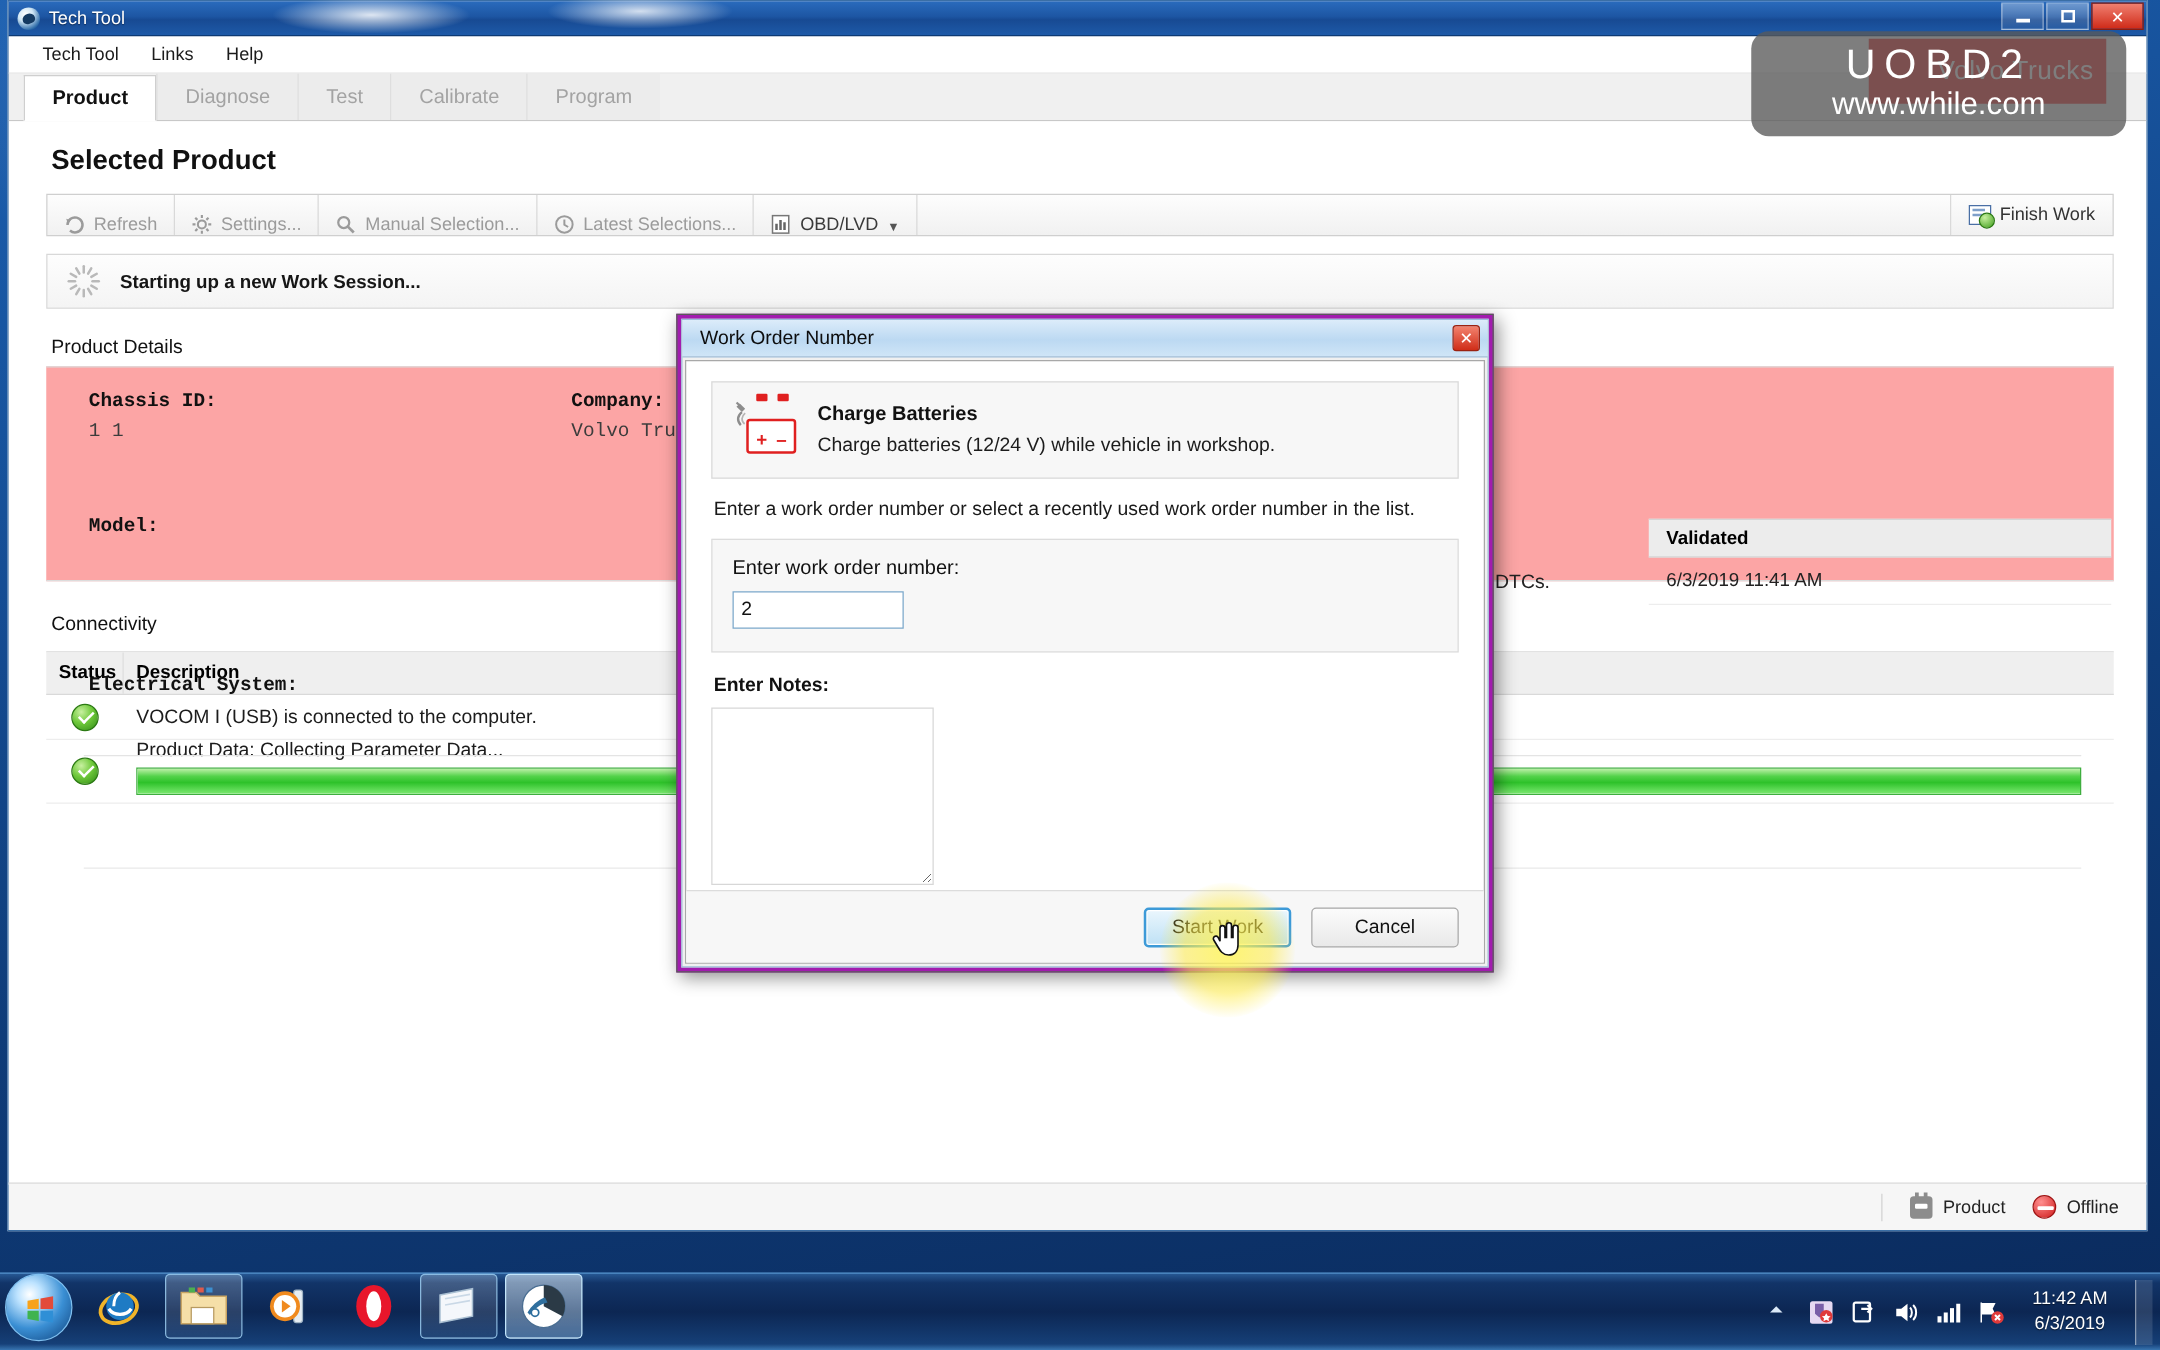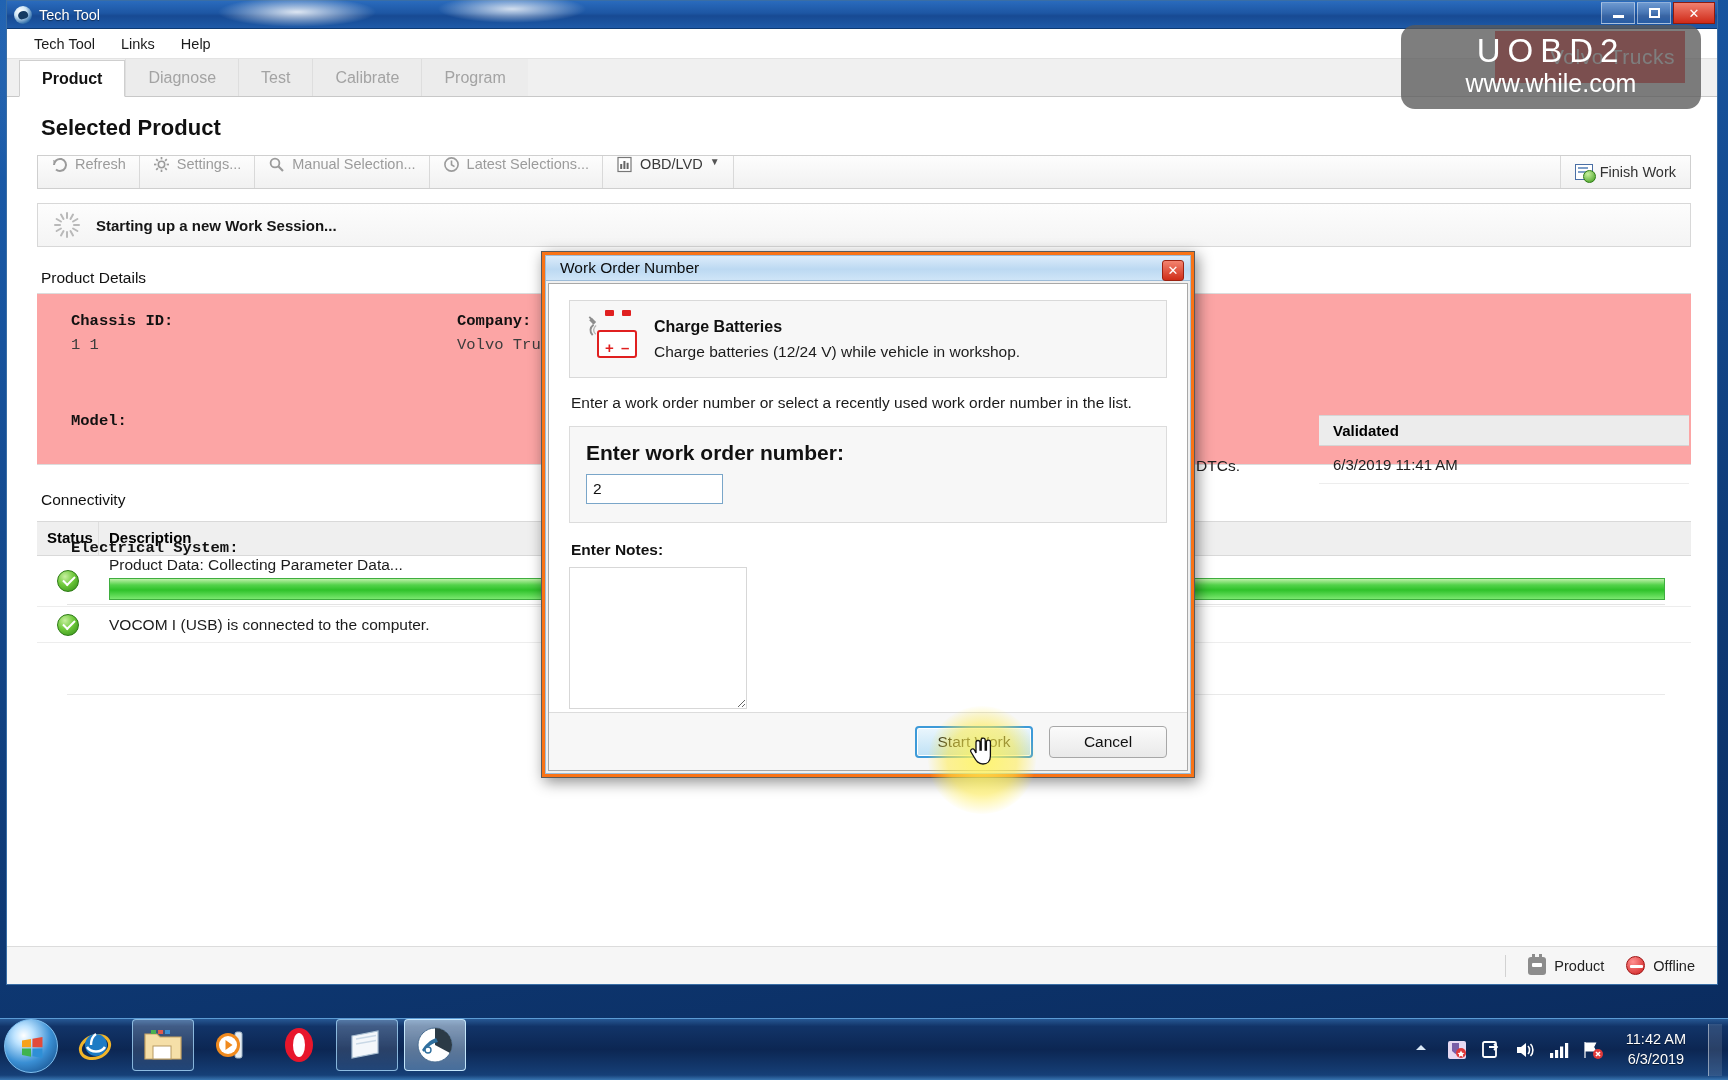--- a/index.html
+++ b/index.html
@@ -92,21 +92,21 @@
   
   .page{ position:relative; height:calc(985px - 28px - 30px - 38px - 38px); background:#fff; padding:0 0 0 0; overflow:hidden; }
   .page-title{ font-size:22px; font-weight:bold; color:#111; padding:18px 0 14px 34px; }
 
   .toolbar{
     margin:0 26px 0 30px; height:34px; border:1px solid #cfcfcf;
     background:linear-gradient(180deg,#fdfdfd,#f1f1f1);
     display:flex; align-items:stretch;
   }
   .tb-btn{
-    display:flex;align-items:flex-start;gap:7px;padding:0 13px;color:#9b9b9b;font-size:14.5px;
+    display:flex;align-items:flex-end;gap:7px;padding:0 13px;color:#9b9b9b;font-size:14.5px;
     border-right:1px solid #d9d9d9;
   }
   .tb-btn.enabled{ color:#3a3a3a; }
   .tb-spacer{ flex:1; border-right:none; }
   .tb-right{ display:flex; align-items:center; padding:0 14px; gap:7px; color:#333; font-size:14.5px; border-left:1px solid #d9d9d9; }
 
   .icon{ width:17px;height:17px;display:inline-block;position:relative;flex:0 0 auto; }
 
   .session-bar{
     margin:14px 26px 0 30px; height:44px; border:1px solid #d8d8d8;
@@ -197,21 +197,21 @@
     background:rgba(90,90,90,.78); border-radius:14px;
     display:flex; flex-direction:column; align-items:center; justify-content:center;
     color:#fff; pointer-events:none;
   }
   #watermark .l1{ font-size:33px; letter-spacing:7px; line-height:1; }
   #watermark .l2{ font-size:25px; line-height:1.3; }
 
   
   #dialog{
     position:absolute; left:541px; top:251px; width:654px; height:527px;
-    background:#f97316;
+    background:#a21caf;
     border:1px solid #5a5a5a;
     box-shadow:3px 4px 14px rgba(0,0,0,.45);
     padding:3px;
   }
   .dlg-inner{ border:1px solid #9dbcd8; height:100%; background:#f0f0f0; display:flex; flex-direction:column; }
   .dlg-title{
     height:30px; background:linear-gradient(180deg,#dcecfa 0%,#bcd9f2 55%,#cfe5f7 100%);
     display:flex; align-items:center; padding:0 4px 0 14px; position:relative;
     font-size:15.5px; color:#0d0d0d;
     border-bottom:1px solid #9dbcd8;
@@ -233,21 +233,21 @@
   .notice .txt p{ font-size:15.5px; color:#1c1c1c; }
   .batt-ico{ width:52px;height:46px;position:relative;flex:0 0 auto; }
   .batt-body{ position:absolute; left:11px; top:14px; width:40px; height:28px; border:2.5px solid #e02020; border-radius:3px; background:#fff; }
   .batt-cap{ position:absolute; top:-6px; width:9px;height:6px;background:#e02020;border-radius:1px; }
   .batt-sym{ position:absolute; top:8px; color:#e02020; font-size:15px; font-weight:bold; line-height:1; }
   .plug-shape{
     position:absolute; left:0; top:0; width:22px; height:26px;
   }
   .instr{ font-size:15.5px; color:#1a1a1a; padding:16px 2px 14px 2px; }
   .field-box{ border:1px solid #dcdcdc; background:#f7f7f7; padding:14px 16px 18px 16px; }
-  .field-box label{ font-size:21px; font-weight:bold; color:#111; display:block; margin-bottom:9px; }
+  .field-box label{ font-size:16px; font-weight:normal; color:#111; display:block; margin-bottom:9px; }
   .wo-input{
     width:137px;height:30px;border:1px solid #7aa6c9;background:#fff;
     font-family:"Liberation Sans",sans-serif; font-size:15.5px; color:#111; padding:0 6px;
   }
   .notes-label{ font-size:15.5px; font-weight:bold; color:#111; padding:18px 2px 8px 2px; }
   .notes-area{
     height:142px; border:1px solid #d7d7d7; background:#fff;
   }
   .dlg-footer{
     height:58px; border-top:1px solid #dcdcdc; background:#f7f7f7;
@@ -455,32 +455,32 @@
     <div class="section-h" style="padding-top:26px">Connectivity</div>
     <div class="conn-table">
       <div class="conn-head">
         <div class="ch-status">Status</div>
         <div>Description</div>
       </div>
       <div class="conn-row">
         <div class="st">
             <span class="ok-icon"></span>
           </div>
+        <div class="desc">VOCOM I (USB) is connected to the computer.</div>
+      </div>
+      <div class="conn-row">
+        <div class="st">
+            <span class="ok-icon"></span>
+          </div>
         <div class="desc" style="padding-right:26px;">
           <div>Product Data: Collecting Parameter Data...</div>
           <div class="progressbar">
               <span id="pbfill" style="width:100%"></span>
             </div>
         </div>
-      </div>
-      <div class="conn-row">
-        <div class="st">
-            <span class="ok-icon"></span>
-          </div>
-        <div class="desc">VOCOM I (USB) is connected to the computer.</div>
       </div>
     </div>
   </div>
 
   <div class="statusbar">
     <div class="sb-sep"></div>
     <div class="sb-item">
       <span class="plug-ico"></span>
       <span>Product</span>
     </div>

